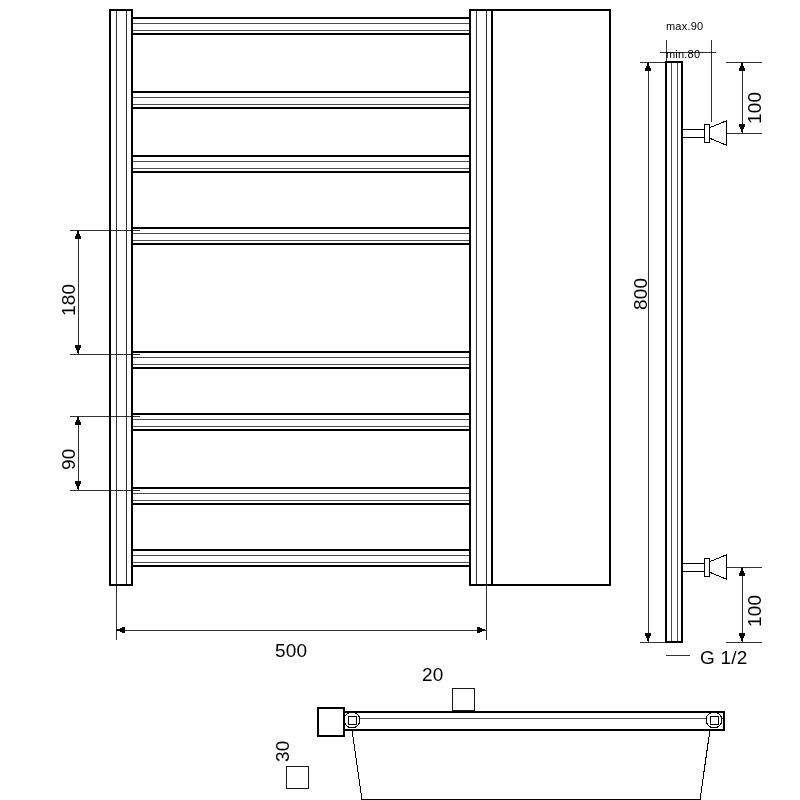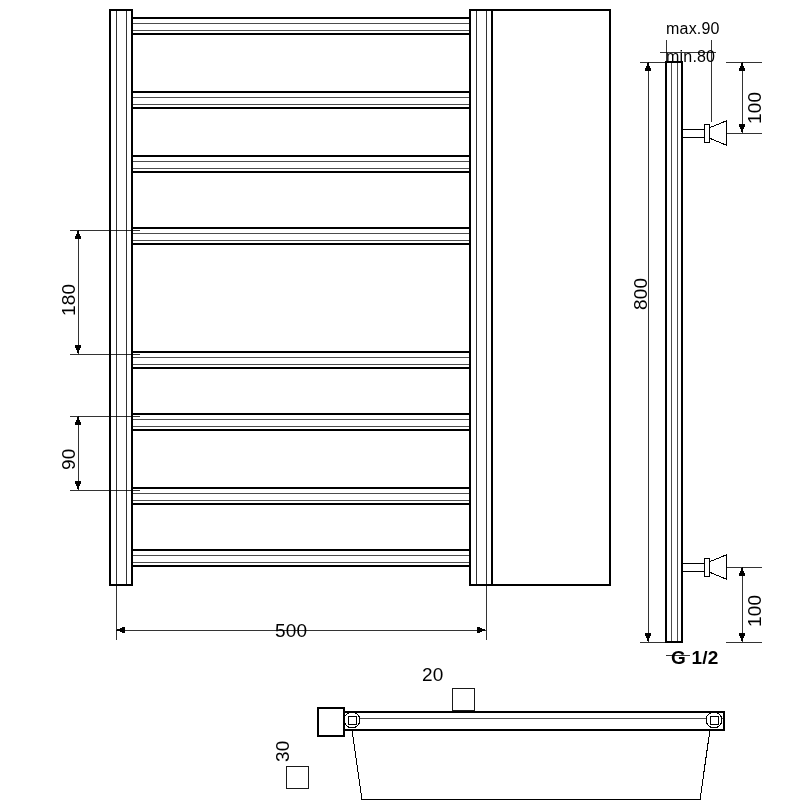--- a/index.html
+++ b/index.html
@@ -31,21 +31,21 @@
     font-family: "Liberation Sans", sans-serif;
     font-size: 19px;
     color: #000000;
     white-space: nowrap;
     letter-spacing: 0.2px;
   }
   .dim-label.vertical {
     transform-origin: left top;
   }
   .small {
-    font-size: 16px;
+    font-size: 11px;
   }
 </style>
 </head>
 <body>
 
 <div id="stage">
 
   <svg id="drawing" viewBox="0 0 800 800">
     <g fill="none" stroke="#000000" stroke-width="1.2" shape-rendering="crispEdges">
 
@@ -189,31 +189,31 @@
         <rect x="286" y="766" width="22" height="22" fill="none" stroke="#000000" stroke-width="0.9"></rect>
       </g>
 
     </g>
   </svg>
 
   <div class="dim-label vertical" style="left:58px; top:316px; transform: rotate(-90deg);">180</div>
 
   <div class="dim-label vertical" style="left:58px; top:470px; transform: rotate(-90deg);">90</div>
 
-  <div class="dim-label" style="left:275px; top:620px;">500</div>
+  <div class="dim-label" style="left:275px; top:640px;">500</div>
 
   <div class="dim-label small" style="left:666px; top:20px;">max.90</div>
 
   <div class="dim-label small" style="left:666px; top:48px;">min.80</div>
 
   <div class="dim-label vertical" style="left:630px; top:310px; transform: rotate(-90deg);">800</div>
 
   <div class="dim-label vertical" style="left:744px; top:124px; transform: rotate(-90deg);">100</div>
 
   <div class="dim-label vertical" style="left:744px; top:627px; transform: rotate(-90deg);">100</div>
 
-  <div class="dim-label" style="left:671px; top:647px;font-weight:bold;">G 1/2</div>
+  <div class="dim-label" style="left:700px; top:647px;">G 1/2</div>
 
   <div class="dim-label" style="left:422px; top:664px;">20</div>
 
   <div class="dim-label vertical" style="left:272px; top:762px; transform: rotate(-90deg);">30</div>
 
 </div>
 
 </body></html>

